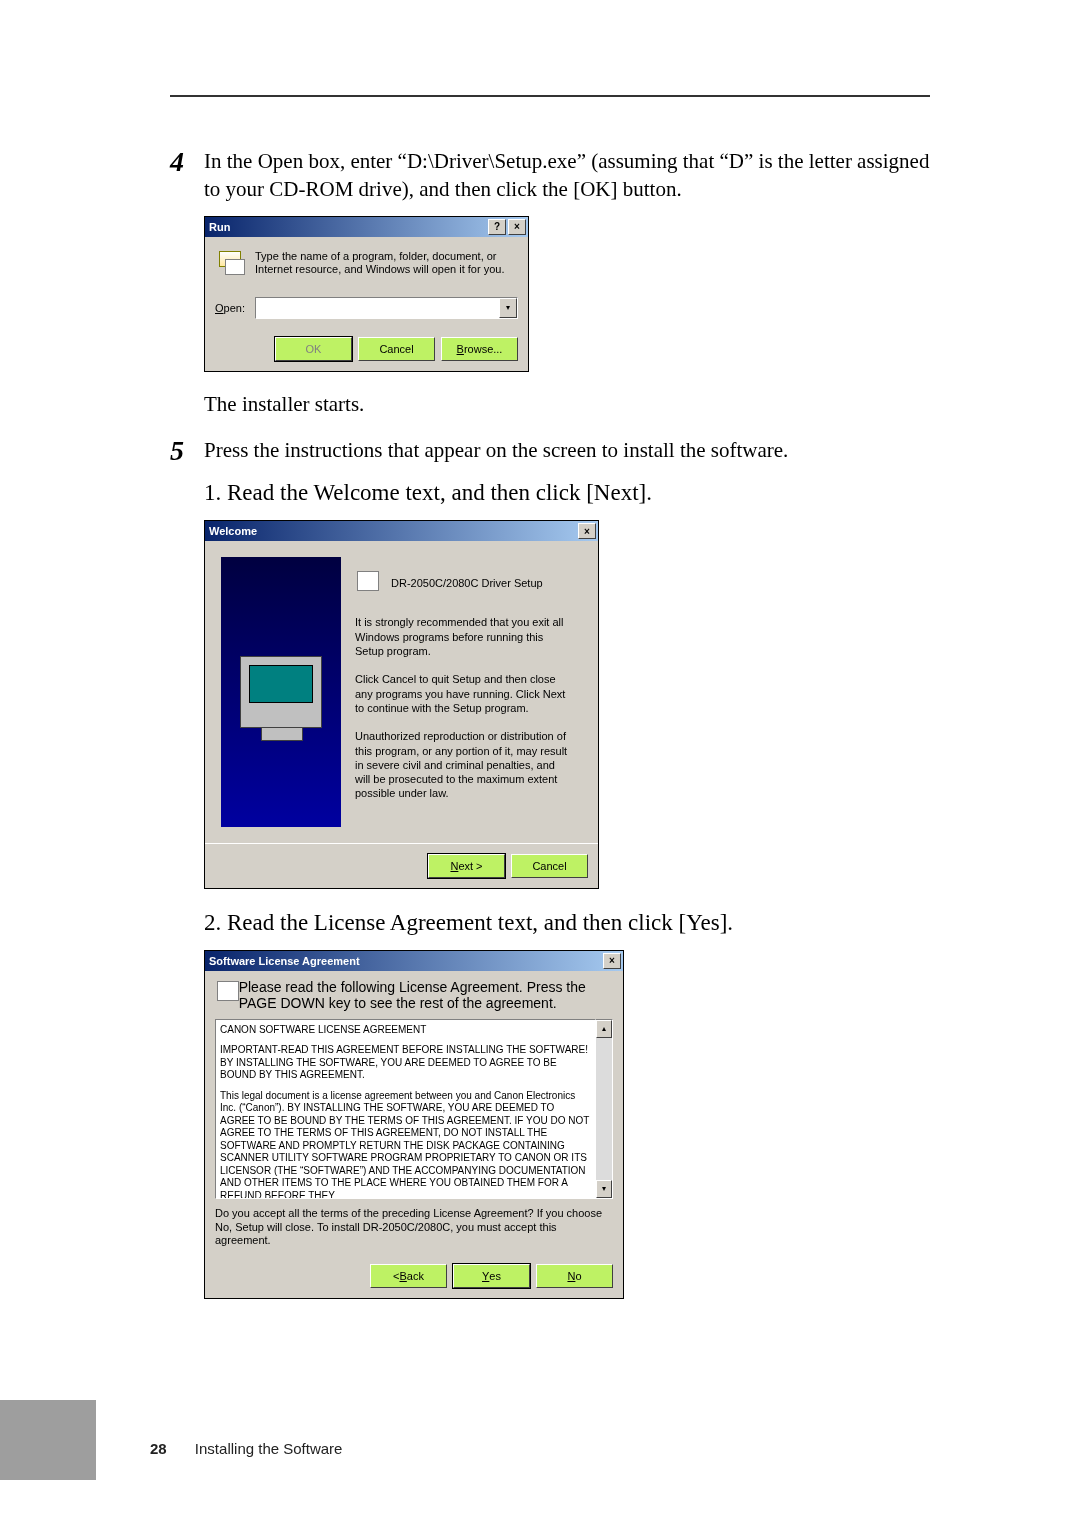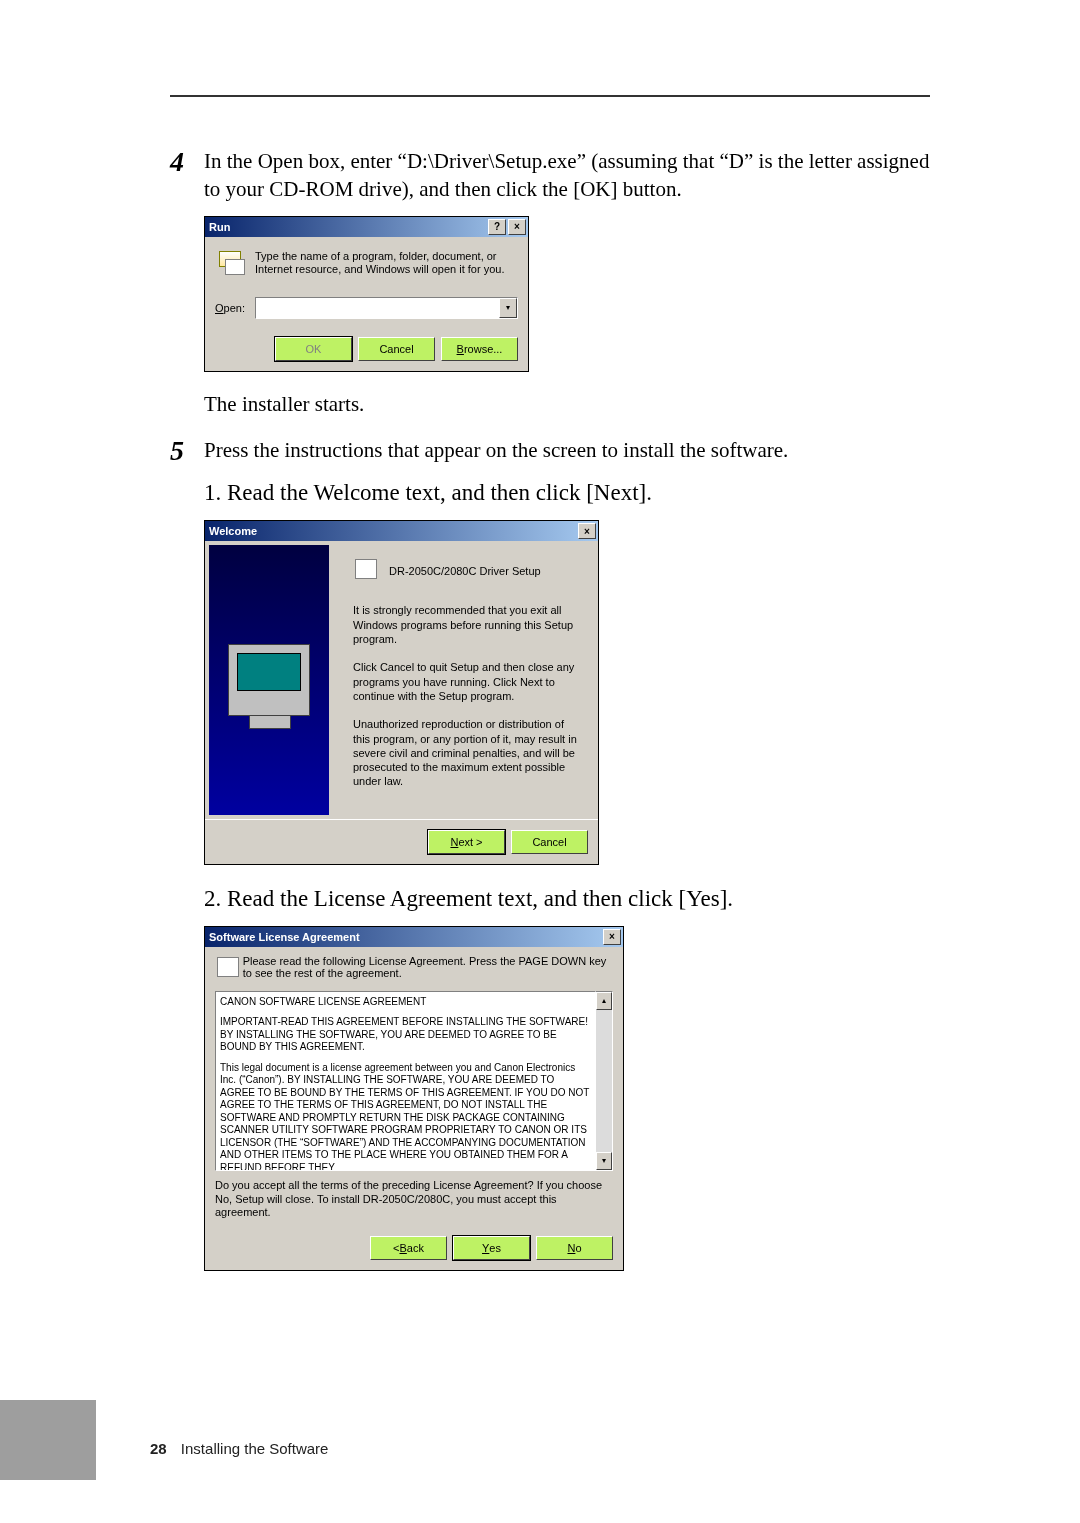--- a/index.html
+++ b/index.html
@@ -181,22 +181,21 @@
     border-right: 1px solid #404040;
     border-bottom: 1px solid #404040;
     font-size: 11px;
     display: flex; align-items: center; justify-content: center;
   }
   .btn-def { outline: 1px solid #000; }
   .btn-disabled { color: #808080; }
   
   .welcome-body {
     display: flex;
-    padding: 4px;
-    gap: 10px;
+    padding: 16px;
   }
   .welcome-left {
     width: 120px;
     background: linear-gradient(#000040, #0000a0);
     display:flex;align-items:center;justify-content:center;
     padding: 10px;
     box-sizing:border-box;
   }
   .monitor {
     width: 80px; height: 70px;
@@ -296,21 +295,21 @@
     display:flex;justify-content:flex-end;gap:6px;
   }
   .footer {
     position:absolute;
     left:150px;
     top:1440px;
     font-family: Arial, Helvetica, sans-serif;
     font-size:15px;
     color:#222;
   }
-  .footer .pn { font-weight:bold; margin-right: 10px; }
+  .footer .pn { font-weight:bold; margin-right: 24px; }
 </style>
 </head>
 <body>
 
 <div class="page">
   <div class="gutter-bar"></div>
 
   <div class="content">
     <hr class="rule">
 
@@ -389,21 +388,21 @@
 
     <div class="sub" style="margin-top:14px;">2. Read the License Agreement text, and then click [Yes].</div>
 
     <div class="dialog" style="width:420px;">
       <div class="titlebar">
         <span class="tleft">Software License Agreement</span>
         <span class="tbtn">×</span>
       </div>
       <div class="lic-top">
         <div class="setup-icon"></div>
-        <div style="font-size:11px;">Please read the following License Agreement.  Press the PAGE DOWN key to see the rest of the agreement.</div>
+        <div style="font-size:14px;">Please read the following License Agreement.  Press the PAGE DOWN key to see the rest of the agreement.</div>
       </div>
       <div class="lic-textwrap">
         <div class="lic-textarea">
           <div>CANON SOFTWARE LICENSE AGREEMENT</div>
           <div style="height:8px;"></div>
           <div>IMPORTANT-READ THIS AGREEMENT BEFORE  INSTALLING THE SOFTWARE! BY INSTALLING THE SOFTWARE, YOU ARE DEEMED TO AGREE TO BE BOUND BY THIS AGREEMENT.</div>
           <div style="height:8px;"></div>
           <div>This legal document is a license agreement between you and Canon Electronics Inc. (“Canon”). BY INSTALLING THE SOFTWARE, YOU ARE DEEMED TO AGREE TO BE BOUND BY THE TERMS OF THIS AGREEMENT. IF YOU DO NOT AGREE TO THE TERMS OF THIS AGREEMENT, DO NOT INSTALL THE SOFTWARE AND PROMPTLY RETURN THE DISK PACKAGE CONTAINING SCANNER UTILITY SOFTWARE PROGRAM PROPRIETARY TO CANON OR ITS LICENSOR (THE “SOFTWARE”) AND THE ACCOMPANYING DOCUMENTATION AND OTHER ITEMS TO THE PLACE WHERE YOU OBTAINED THEM FOR A REFUND BEFORE THEY</div>
         </div>
         <div class="scrollbar">

